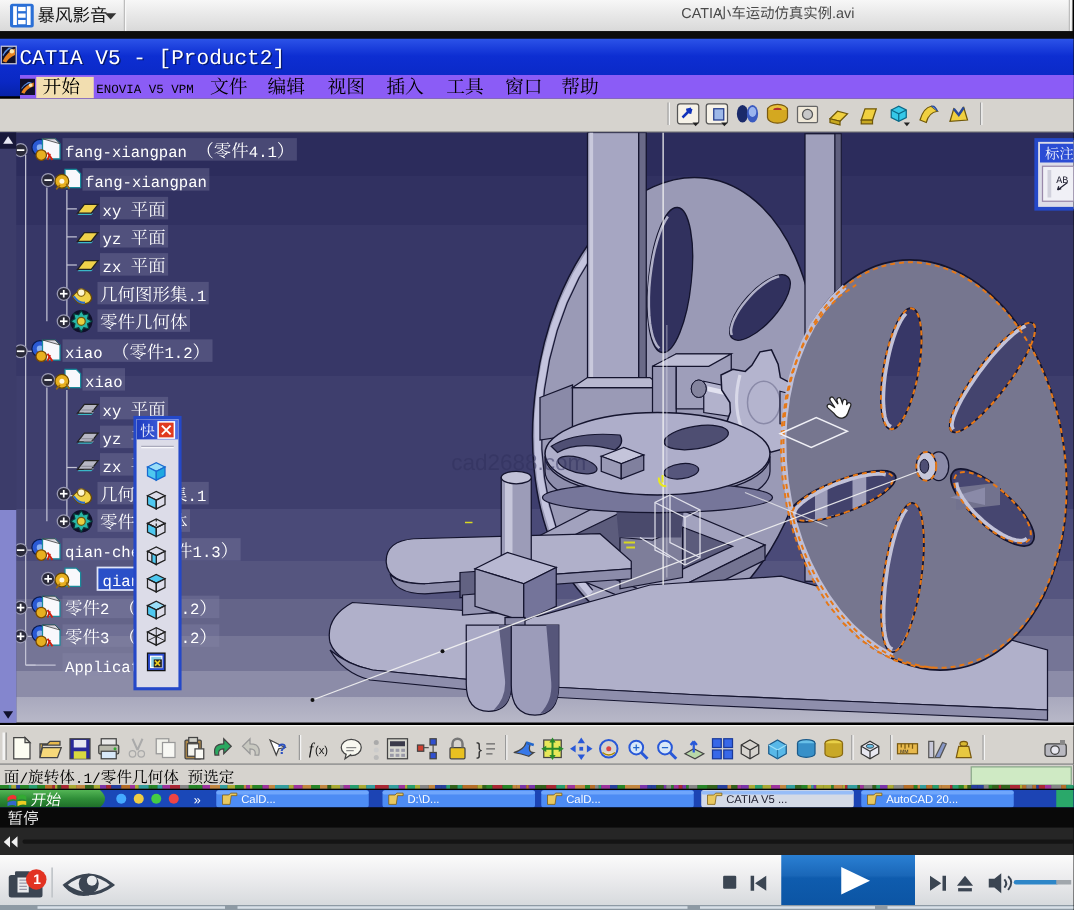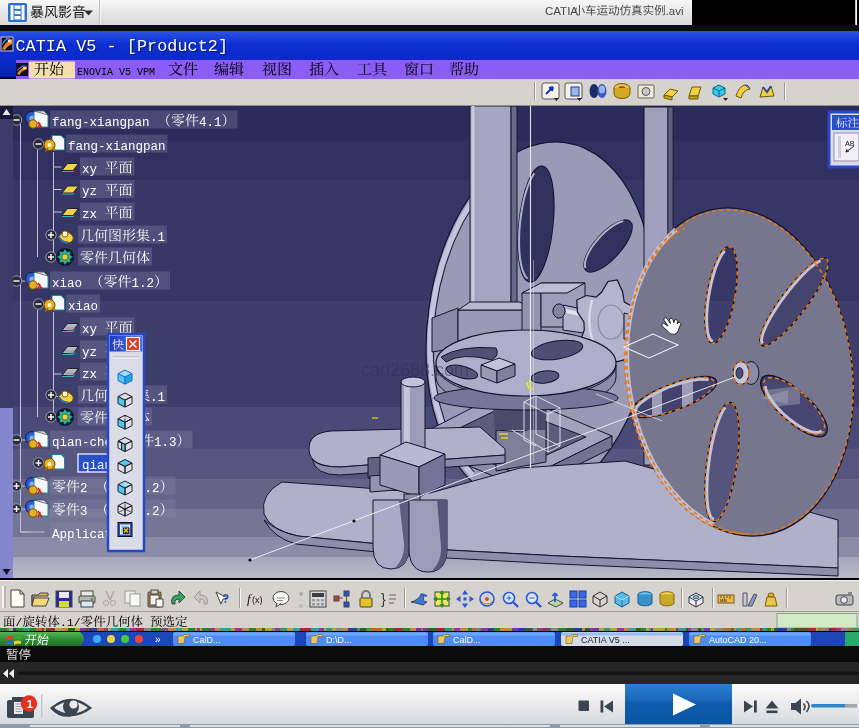--- a/index.html
+++ b/index.html
@@ -48,21 +48,21 @@
         <path id="g42" d="M312 805 219 834C209 791 193 729 173 663H46L54 634H165C140 552 113 468 91 409C75 404 58 397 47 391L117 333L150 367H239V200C159 182 92 168 54 162L100 76C109 79 118 88 122 100L239 143V-79H249C282 -79 302 -64 303 -59V168C372 195 428 218 474 237L470 253L303 214V367H430C443 367 453 372 455 383C427 410 381 446 381 446L341 396H303V531C327 534 335 543 338 557L244 568V396H151C175 463 204 552 229 634H425C439 634 448 639 451 650C419 678 370 716 370 716L327 663H238C252 710 264 753 273 787C296 784 307 794 312 805ZM854 713 814 664H678C689 713 698 758 704 794C727 792 738 802 743 813L648 843C641 797 629 733 615 664H465L473 635H609L574 484H419L427 455H567C555 406 543 361 532 325C517 319 501 312 490 305L562 249L595 283H794C770 225 729 144 697 88C649 111 587 133 508 151L499 138C602 93 745 1 797 -77C860 -100 871 -6 717 77C771 134 836 216 870 272C892 273 903 274 911 282L837 353L794 312H593L630 455H940C954 455 963 460 965 471C937 499 890 536 890 536L848 484H637L672 635H902C914 635 923 640 926 651C899 678 854 713 854 713Z"></path>
         <path id="g43" d="M743 475 644 486C643 210 655 42 358 -68L369 -86C712 17 706 187 711 450C733 452 741 463 743 475ZM698 117 688 107C757 62 852 -18 890 -75C971 -109 992 45 698 117ZM876 826 832 770H431L439 741H641C635 690 626 624 617 583H534L467 614V119H478C504 119 528 135 528 142V553H830V140H839C860 140 890 154 891 161V546C908 548 922 555 928 562L855 620L821 583H646C671 624 698 687 719 741H933C947 741 956 746 959 757C928 787 876 826 876 826ZM123 663 112 654C161 621 218 558 229 504C273 477 305 529 263 584C311 628 366 689 396 732C416 733 428 734 436 742L363 812L321 772H50L59 742H320C300 700 271 646 245 604C220 626 181 648 123 663ZM255 28V455H353C339 416 318 366 304 336L318 329C351 359 400 411 425 446C444 447 456 448 463 455L391 524L352 485H44L53 455H192V31C192 17 188 12 171 12C154 12 65 18 65 19V3C105 -3 128 -10 141 -21C154 -31 158 -49 159 -69C244 -60 255 -22 255 28Z"></path>
         <path id="g44" d="M96 821 84 814C127 759 182 672 197 607C268 554 320 703 96 821ZM849 508 803 449H648V626H873C887 626 896 631 899 642C866 673 814 714 814 714L768 655H648V792C672 796 683 806 684 820L584 831V655H457C471 686 484 720 495 754C517 754 528 764 532 774L432 801C411 684 371 569 324 493L340 484C378 520 413 569 442 626H584V449H318L326 419H482C476 270 443 171 314 87L320 72C480 142 536 246 550 419H666V149C666 106 677 90 737 90H802C908 90 932 103 932 130C932 143 929 150 910 157L907 289H893C883 233 873 176 867 161C863 153 860 151 852 151C845 150 827 150 803 150H752C730 150 728 153 728 164V419H909C923 419 932 424 935 435C902 466 849 508 849 508ZM174 114C135 85 78 35 37 7L95 -67C102 -60 104 -52 100 -44C130 1 181 65 202 95C212 107 221 109 235 96C327 -15 424 -48 613 -48C722 -48 815 -48 908 -48C911 -20 928 1 958 7V20C841 15 747 14 634 14C449 14 338 32 248 122C243 127 238 131 234 132V456C261 461 275 468 282 475L197 546L159 495H38L44 466H174Z"></path>
         <path id="g45" d="M437 839 427 832C463 801 498 746 504 701C573 650 636 794 437 839ZM169 733 152 732C157 668 118 611 78 590C56 577 42 556 50 533C62 507 100 506 126 524C156 544 183 586 183 651H837C826 617 810 574 798 547L810 540C846 565 895 607 920 639C940 641 951 642 959 648L879 725L835 681H180C178 697 175 715 169 733ZM758 564 712 509H159L167 479H466V34C381 60 321 111 277 207C294 250 306 294 315 337C336 338 348 345 352 359L249 381C229 223 170 42 35 -67L46 -78C155 -14 223 81 266 181C347 -16 474 -58 704 -58C759 -58 874 -58 923 -58C924 -31 938 -10 964 -5V10C900 8 767 8 710 8C642 8 583 11 532 19V265H814C828 265 838 270 841 281C807 312 753 353 753 353L707 294H532V479H819C833 479 843 484 846 495C812 525 758 564 758 564Z"></path>
         <path id="g46" d="M649 703V418H369V461V703ZM52 418V346H288C274 209 223 75 54 -28C74 -41 101 -66 114 -84C299 33 351 189 365 346H649V-81H726V346H949V418H726V703H918V775H89V703H293V461L292 418Z"></path>
         <path id="g47" d="M462 327V-80H531V-36H833V-78H905V327ZM531 31V259H833V31ZM429 407C458 419 501 423 873 452C886 426 897 402 905 381L969 414C938 491 868 608 800 695L740 666C774 622 808 569 838 517L519 497C585 587 651 703 705 819L627 841C577 714 495 580 468 544C443 508 423 484 404 480C413 460 425 423 429 407ZM202 565H316C304 437 281 329 247 241C213 268 178 295 144 319C163 390 184 477 202 565ZM65 292C115 258 168 216 217 174C171 84 112 20 40 -19C56 -33 76 -60 86 -78C162 -31 223 34 271 124C309 87 342 52 364 21L410 82C385 115 347 154 303 193C349 305 377 448 389 630L345 637L333 635H216C229 703 240 770 248 831L178 836C171 774 161 705 148 635H43V565H134C113 462 88 363 65 292Z"></path>
         <path id="g48" d="M565 773V623C565 541 557 433 493 352C509 345 538 326 551 314C604 380 623 473 629 554H764V316H834V554H951V615H632V622V722C734 730 846 746 924 770L882 826C807 801 676 782 565 773ZM246 98H755V15H246ZM246 153V235H755V153ZM175 294V-80H246V-45H755V-78H829V294ZM55 442 61 379 291 404V314H361V412L514 429L513 486L361 471V546H519V607H361V672H291V607H162C189 639 217 675 243 714H517V773H281L309 822L234 843C224 819 212 796 200 773H53V714H165C144 681 125 655 116 644C98 620 81 604 65 601C74 581 85 547 89 532C98 540 128 546 170 546H291V464Z"></path>
         <path id="g49" d="M467 578H795V494H467ZM398 632V440H867V632ZM309 377V214H375V315H883V214H951V377ZM564 825C578 803 592 775 603 750H325V686H951V750H684C672 779 651 817 632 845ZM398 240V179H594V5C594 -7 590 -11 574 -12C559 -12 503 -12 443 -11C453 -30 463 -56 467 -76C545 -76 596 -76 629 -67C661 -56 669 -36 669 3V179H860V240ZM263 838C211 687 124 537 32 439C45 422 66 383 74 365C103 397 132 434 159 475V-79H228V588C268 661 303 739 332 817Z"></path>
       </defs>
     </svg>
-    <div style="position:absolute;left:0;top:0;width:692px;height:25px;background:linear-gradient(#f7f7f7,#e9e9e9 45%,#d9d9d9)">
+    <div style="position:absolute;left:0;top:0;width:858px;height:25px;background:linear-gradient(#f7f7f7,#e9e9e9 45%,#d9d9d9)">
       <svg width="859" height="25">
         <rect x="8" y="3" width="19" height="19" rx="2" fill="#2a6fd6"></rect>
         <rect x="11" y="6" width="13" height="13" fill="#fff" opacity="0"></rect>
         <rect x="10.5" y="5" width="3" height="15" fill="#fff"></rect>
         <rect x="21.5" y="5" width="3" height="15" fill="#fff"></rect>
         <rect x="14.5" y="5.5" width="6" height="3.4" fill="#fff"></rect>
         <rect x="14.5" y="10.8" width="6" height="3.4" fill="#fff"></rect>
         <rect x="14.5" y="16" width="6" height="3.4" fill="#fff"></rect>
         <path d="M84 10.5 L93 10.5 L88.5 15.5 Z" fill="#333"></path>
         <rect x="99" y="0" width="1" height="25" fill="#bdbdbd"></rect>

